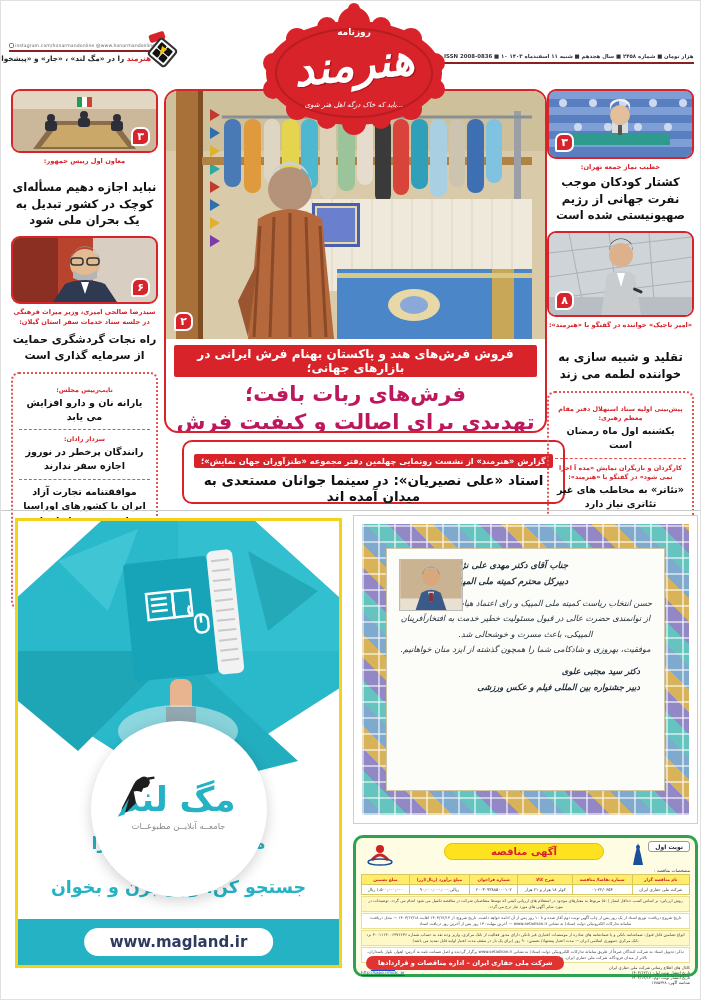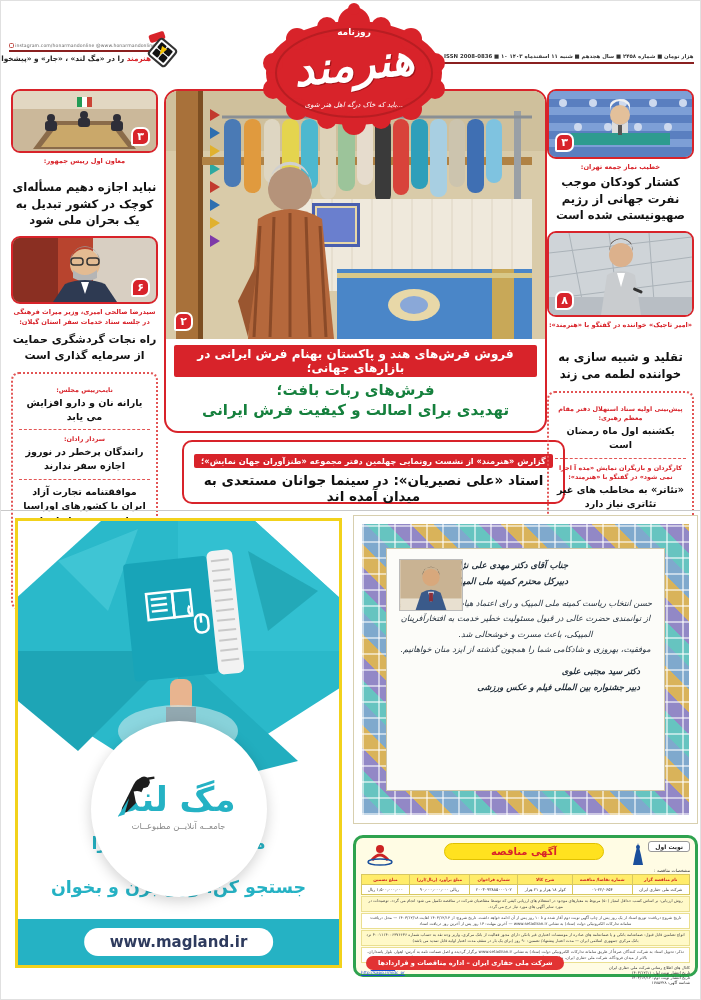--- a/index.html
+++ b/index.html
@@ -38,21 +38,21 @@
                  font-style:italic; transform:rotate(-6deg); text-shadow:1px 1px 0 #a01318; }
   .logo .motto { position:absolute; top:100px; width:100%; color:#fff; font-size:7px; font-style:italic; }
 
   
   .lead-box { left:163px; top:88px; width:383px; height:344px; background:#fff; border:2.5px solid #d8232a;
               border-radius:14px; overflow:hidden; }
   .lead-img { position:relative; width:100%; height:248px; }
   .lead-txt { padding:6px 8px 0; text-align:center; }
   .kicker-pill { display:inline-block; background:#d8232a; color:#fff; font-size:12px; font-weight:bold;
                  padding:2px 7px; border-radius:2px; }
-  .lead-h1 { font-size:15px; font-weight:bold; color:#15803d; line-height:1.35; margin-top:3px; }
+  .lead-h1 { font-size:21px; font-weight:bold; color:#be185d; line-height:1.35; margin-top:3px; }
   .second-box { left:181px; top:439px; width:383px; height:64px; border:2.5px solid #d8232a; border-radius:10px;
                 background:#fff; text-align:center; padding-top:7px; }
   .second-h { font-size:13.5px; font-weight:bold; color:#111; margin-top:4px; }
 
   
   .photo { position:relative; border:2px solid #d8232a; border-radius:9px; overflow:hidden; background:#ccc; }
   .photo svg { display:block; }
   .badge { position:absolute; width:19px; height:19px; background:#d8232a; border:2px solid #fff;
            border-radius:7px 7px 7px 2px; color:#fff; font-size:11px; font-weight:bold; line-height:15px;
            text-align:center; z-index:3; }

